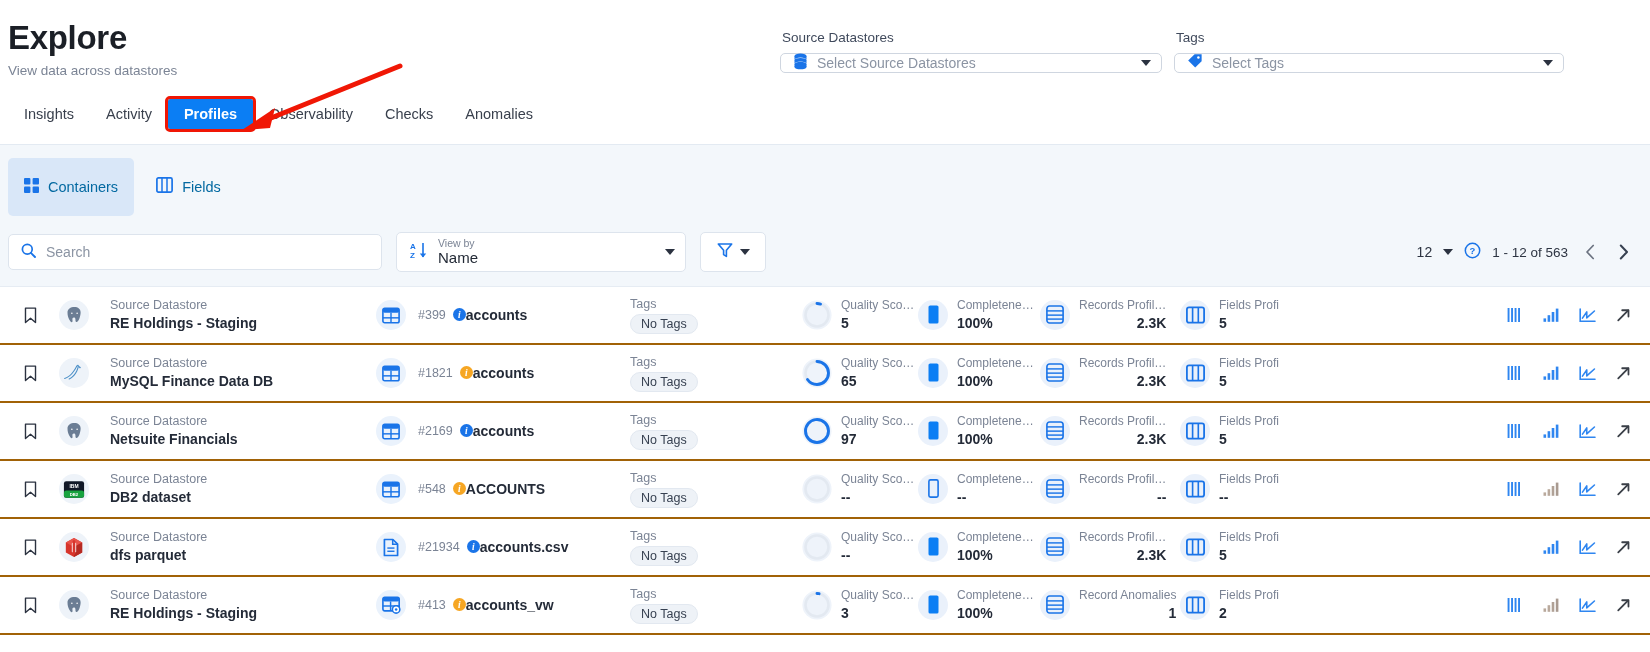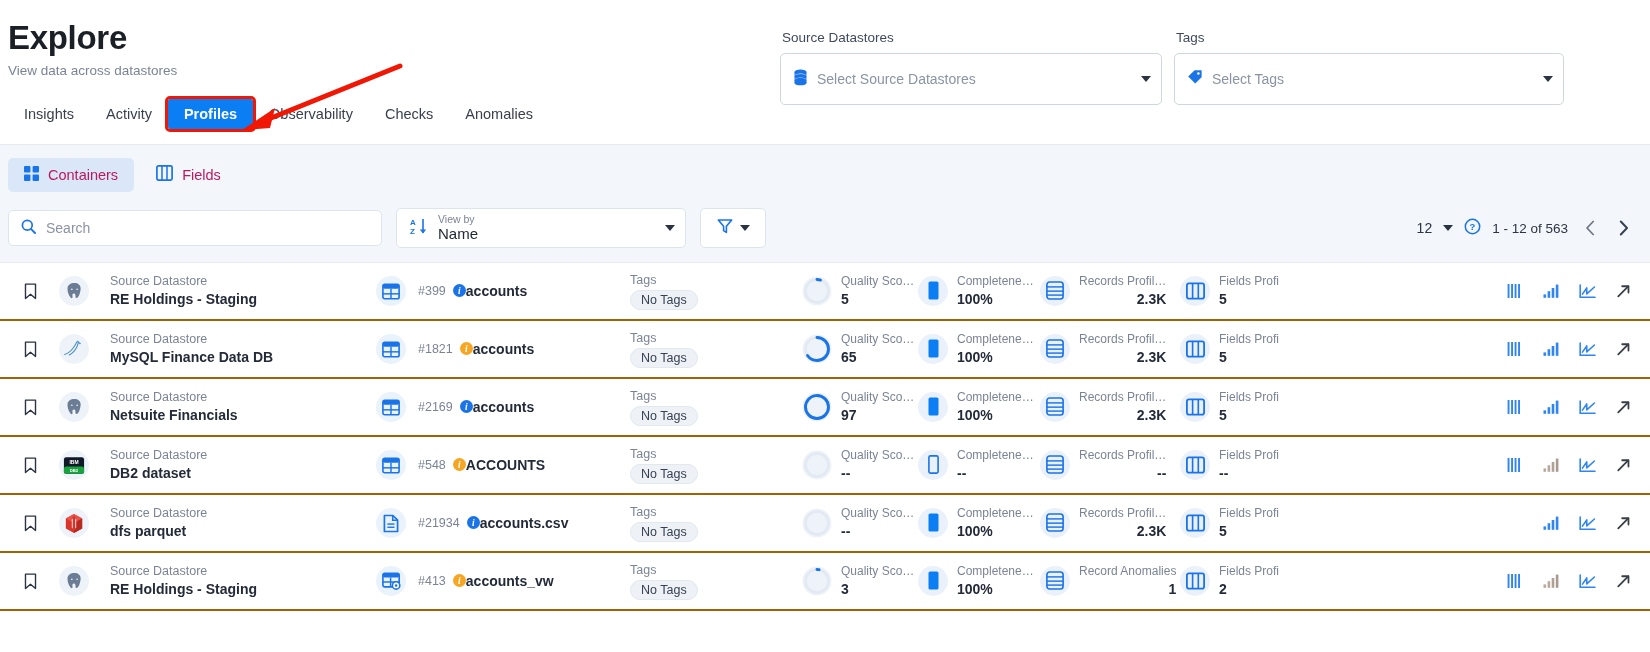--- a/index.html
+++ b/index.html
@@ -25,21 +25,21 @@
   .top-filters {
     position: absolute; top: 30px; left: 780px; display: flex; gap: 12px;
   }
   .filter-group { display: flex; flex-direction: column; }
   .filter-group.ds { width: 382px; }
   .filter-group.tags { width: 390px; }
   .filter-label {
     font-size: 13.5px; color: #404a5c; margin-bottom: 8px; padding-left: 2px;
   }
   .select-box {
-    height: 52px; border: 1px solid #cfd6e0; border-radius: 5px;
+    height: 20px; border: 1px solid #cfd6e0; border-radius: 5px;
     background: #fff; display: flex; align-items: center;
     padding: 0 10px 0 12px; gap: 9px; cursor: pointer;
   }
   .select-placeholder { flex: 1; font-size: 14px; color: #8b94a3; }
   .caret {
     width: 0; height: 0; border-left: 5px solid transparent;
     border-right: 5px solid transparent; border-top: 6px solid #2b3240;
   }
 
   
@@ -54,22 +54,22 @@
   .tab.active {
     background: #0b7ef4; color: #fff; font-weight: 700;
     outline: 3px solid #f01705; outline-offset: 0px;
   }
 
   
   .band { background: #f3f7fb; border-top: 1px solid #e3eaf2; margin-top: 12px; }
   .seg-row { display: flex; align-items: center; gap: 6px; padding: 12px 8px 8px 8px; }
   .seg {
     display: flex; align-items: center; gap: 9px;
-    padding: 8px 16px; border-radius: 5px; cursor: pointer;
-    font-size: 14.5px; color: #be185d;
+    padding: 20px 16px; border-radius: 5px; cursor: pointer;
+    font-size: 14.5px; color: #0369a1;
   }
   .seg.active { background: #d9e7f8; }
 
   .ctl-row { display: flex; align-items: center; padding: 8px 8px 14px 8px; gap: 14px; }
   .search-box {
     width: 374px; height: 36px; background: #fff; border: 1px solid #dde4ed;
     border-radius: 5px; display: flex; align-items: center; gap: 10px;
     padding: 0 12px;
   }
   .search-box .ph { font-size: 14px; color: #8b94a3; }

